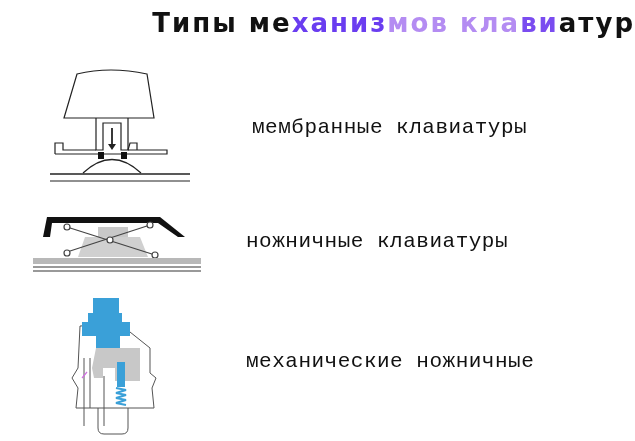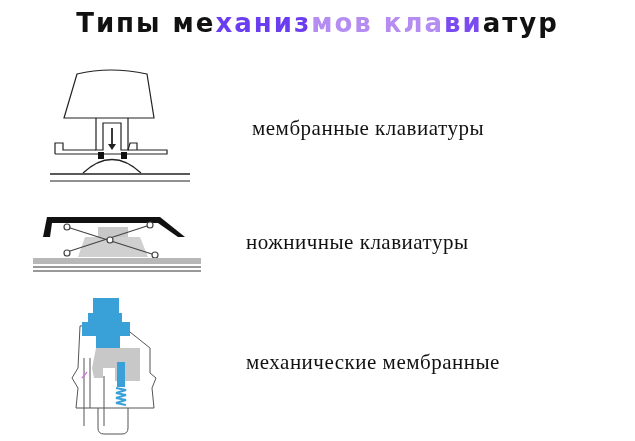--- a/index.html
+++ b/index.html
@@ -1,27 +1,27 @@
 <!DOCTYPE html>
 <html><head>
 <meta charset="utf-8">
 <style>
   html, body { margin: 0; padding: 0; background: #ffffff; }
   body { width: 635px; height: 441px; position: relative; overflow: hidden; font-family: "DejaVu Sans", sans-serif; }
   .title {
-    position: absolute; left: 0; top: 8px; width: 635px; text-align: center;
+    position: absolute; left: 0; top: 8px; width: 635px; text-align: right;
     font-family: "DejaVu Sans", sans-serif; font-weight: bold; font-size: 26px; letter-spacing: 2px;
     color: #111;
   }
   .title .p1 { color: #6a3df0; }
   .title .p2 { color: #b48cf2; }
   .title .p3 { color: #7a4cf0; }
   .label {
     position: absolute; font-size: 21px; color: #111; white-space: nowrap;
-    font-family: Liberation Serif, serif; letter-spacing: 0.5px;
+    font-family: Liberation Mono, monospace; letter-spacing: 0.5px;
   }
   .fig { position: absolute; }
 </style>
 </head>
 <body>
 
 <div class="title">
   <span>Типы ме</span><span class="p1">ханиз</span><span class="p2">мов кла</span><span class="p3">ви</span><span>атур</span>
 </div>
 
@@ -71,13 +71,13 @@
     <path d="M38 110 L38 130 Q38 136 44 136 L62 136 Q68 136 68 130 L68 110"></path>
   </g>
   <path d="M28 15 L62 15 L62 24 L70 24 L70 38 L22 38 L22 24 L28 24 Z" fill="#3aa0d8"></path>
   <rect x="33" y="0" width="26" height="16" fill="#3aa0d8"></rect>
   <rect x="36" y="38" width="24" height="12" fill="#3aa0d8"></rect>
   <path d="M36 50 L80 50 L80 83 L55 83 L55 70 L43 70 L43 80 L34 80 L32 70 Z" fill="#c8c8c8"></path>
   <rect x="57" y="64" width="8" height="25" fill="#3aa0d8"></rect>
   <path d="M56 90 L66 92 L56 95 L66 97 L56 100 L66 102 L56 105 L66 107" stroke="#3aa0d8" stroke-width="2" fill="none"></path>
   <line x1="22" y1="80" x2="27" y2="74" stroke="#d070e0" stroke-width="1.2"></line>
 </svg>
-<div class="label" style="left:246px;top:350px">механические мембранные</div>
+<div class="label" style="left:246px;top:350px">механические ножничные</div>
 
 </body></html>

